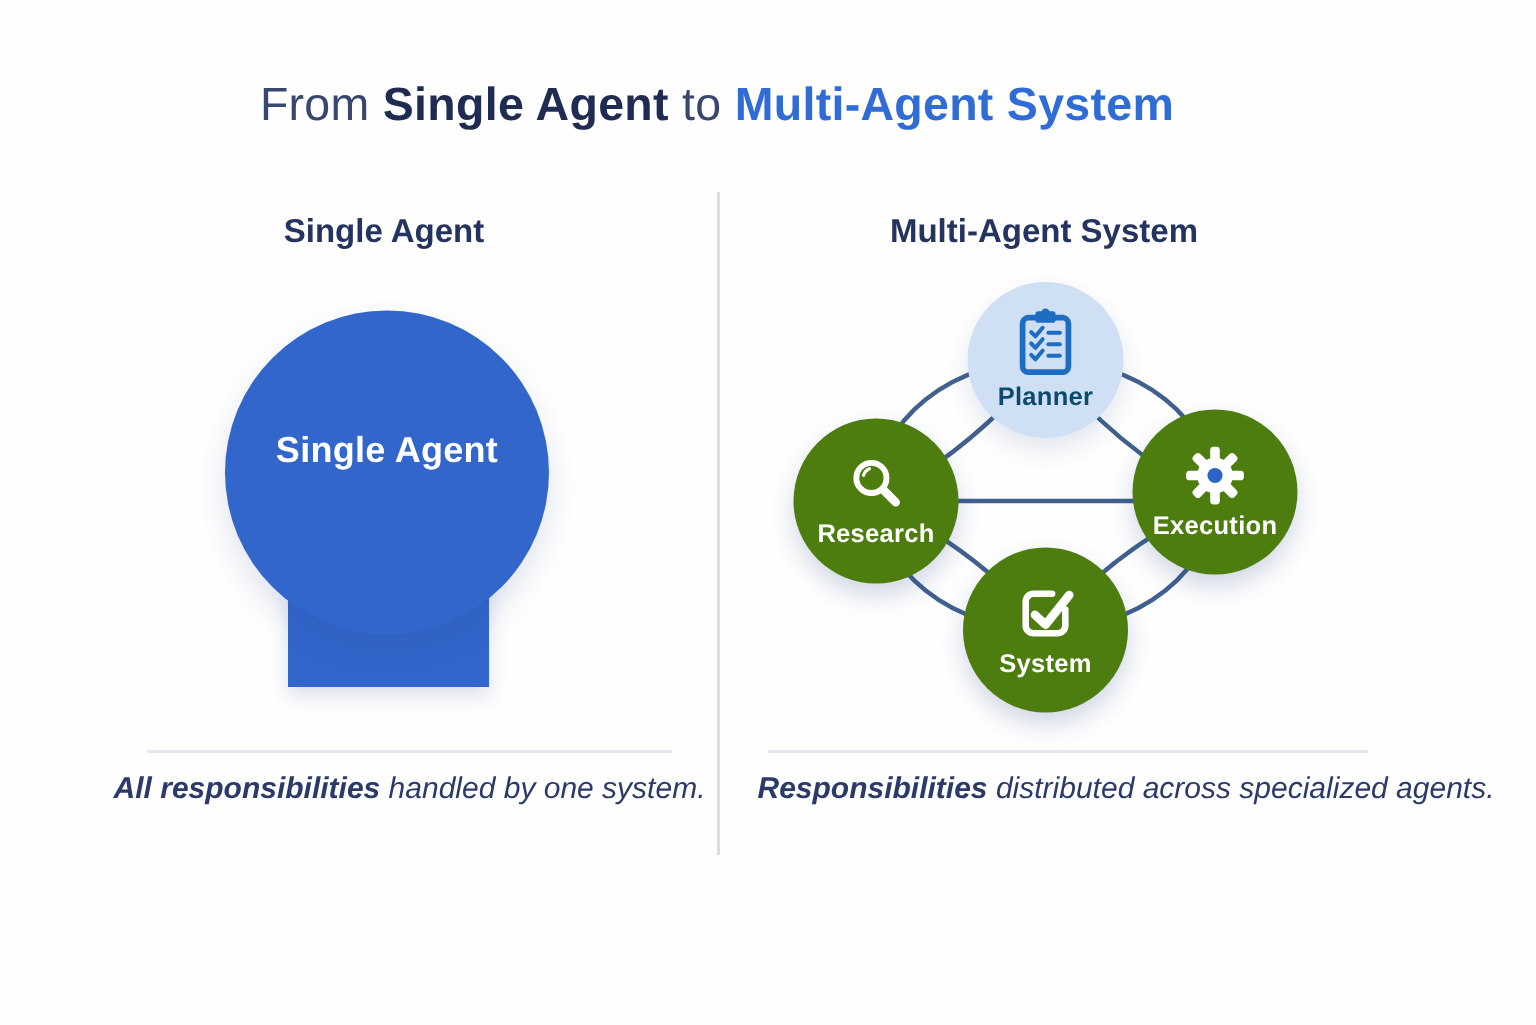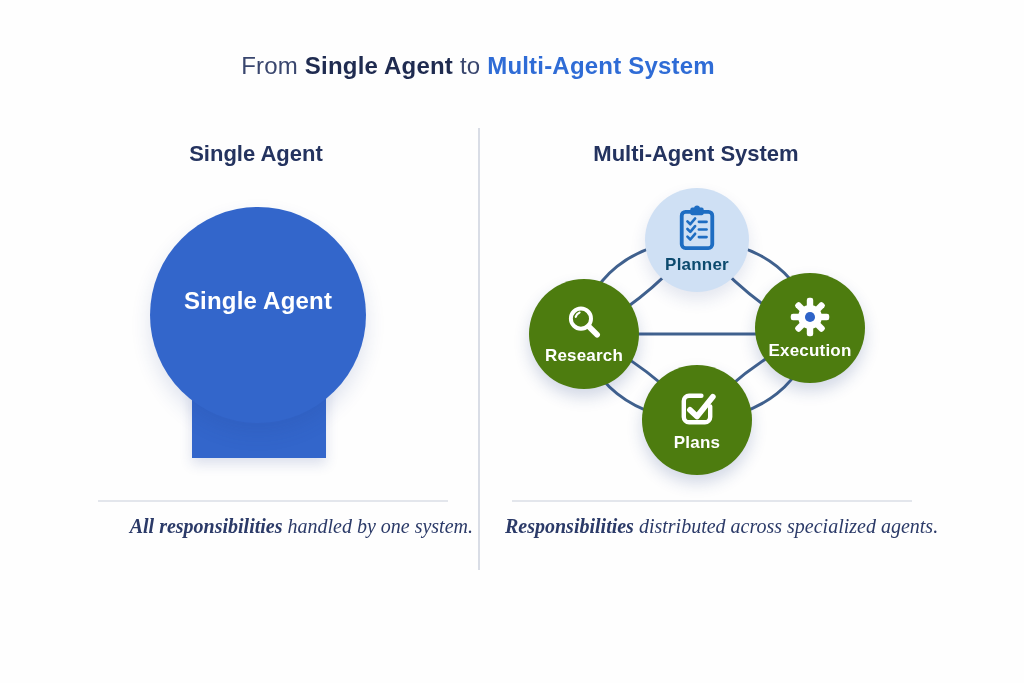--- a/index.html
+++ b/index.html
@@ -5,21 +5,21 @@
   html,body { margin:0; padding:0; background:#ffffff; }
   #canvas {
     position:relative; width:1024px; height:683px;
     background:#fefefe; overflow:hidden;
     font-family:"Liberation Sans", sans-serif;
   }
 
   
   .main-title {
     position:absolute; left:0; top:52px; width:956px;
-    text-align:center; font-size:24px; letter-spacing:0.2px; white-space:nowrap;
+    text-align:center; font-size:31px; letter-spacing:0.2px; white-space:nowrap;
   }
   .t-plain { font-weight:500; color:#39466e; }
   .t-dark  { font-weight:700; color:#1f2b50; }
   .t-blue  { font-weight:700; color:#2f6cd6; }
 
   
   .col-heading {
     position:absolute; top:141px; font-size:22px; font-weight:700;
     color:#24335f; text-align:center;
   }
@@ -68,22 +68,22 @@
   #node-planner   { left:645px; top:188px; width:104px; height:104px; }
   #node-research  { left:529px; top:279px; width:110px; height:110px; }
   #node-execution { left:755px; top:273px; width:110px; height:110px; }
   #node-review    { left:642px; top:365px; width:110px; height:110px; }
 
   
   .h-divider { position:absolute; top:500px; height:2px; background:#e3e6ec; }
   #divider-left  { left:98px;  width:350px; }
   #divider-right { left:512px; width:400px; }
   .caption {
-    position:absolute; top:515px; width:400px; text-align:right;
-    font-family:Liberation Serif, serif; font-style:italic;
+    position:absolute; top:515px; width:400px; text-align:center;
+    font-family:Liberation Sans, sans-serif; font-style:italic;
     font-size:20px; color:#2b3a68; white-space:nowrap;
   }
   #caption-left  { left:73px; }
   #caption-right { left:505px; }
   .caption .cap-bold { font-weight:700; }
 </style>
 </head>
 <body>
 
 <div id="canvas">
@@ -150,21 +150,21 @@
       <circle cx="24" cy="24" r="5.5" fill="#2e63c8"></circle>
     </svg>
     <div class="node-label">Execution</div>
   </div>
 
   <div class="node node-solid" id="node-review">
     <svg width="44" height="44" viewBox="0 0 50 50">
       <path d="M40 22 V34 a6 6 0 0 1 -6 6 H16 a6 6 0 0 1 -6 -6 V16 a6 6 0 0 1 6 -6 h14" fill="none" stroke="#ffffff" stroke-width="5" stroke-linecap="round"></path>
       <path d="M17 26 L25 33.5 L43 11" fill="none" stroke="#ffffff" stroke-width="6.5" stroke-linecap="round" stroke-linejoin="round"></path>
     </svg>
-    <div class="node-label">Plans</div>
+    <div class="node-label">System</div>
   </div>
 
   <div class="h-divider" id="divider-left"></div>
   <div class="h-divider" id="divider-right"></div>
 
   <div class="caption" id="caption-left">
     <span class="cap-bold">All responsibilities</span><span> handled by one system.</span>
   </div>
   <div class="caption" id="caption-right">
     <span class="cap-bold">Responsibilities</span><span> distributed across specialized agents.</span>

